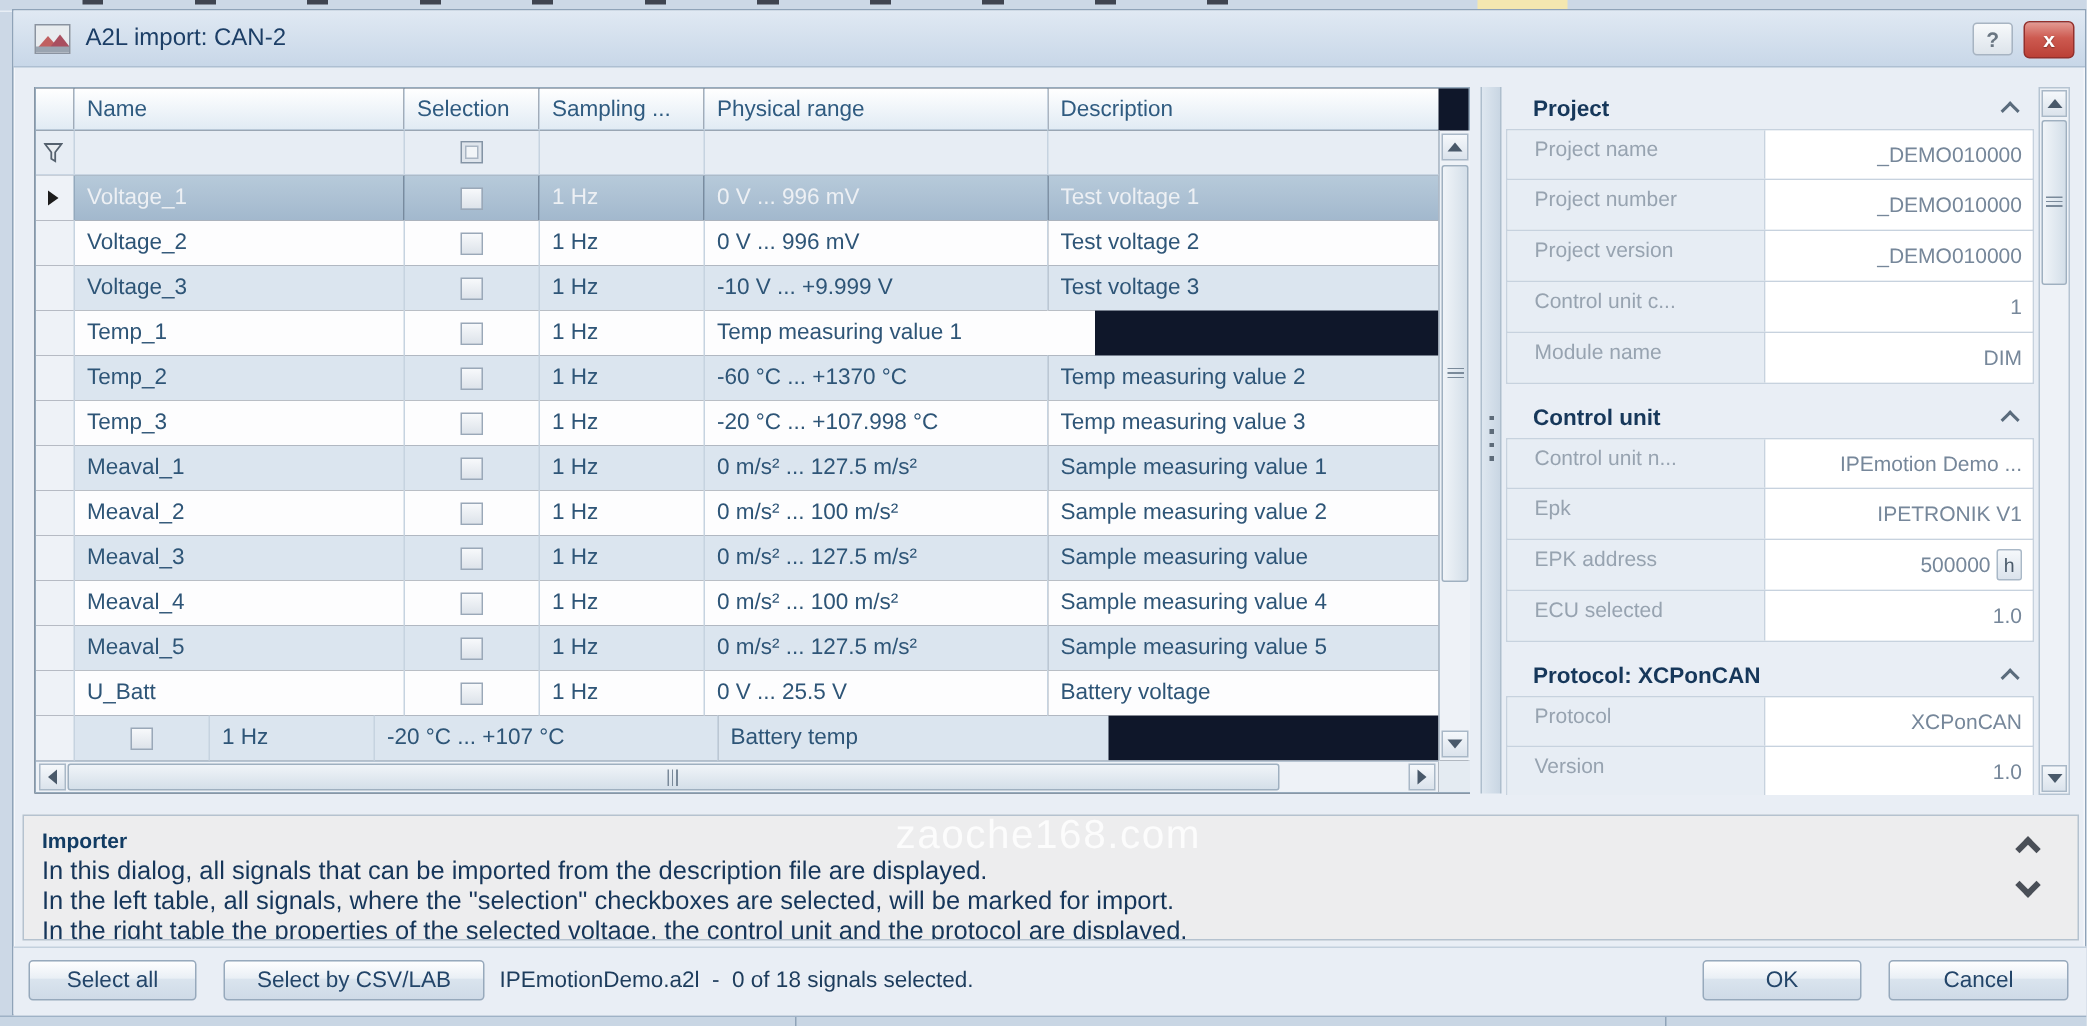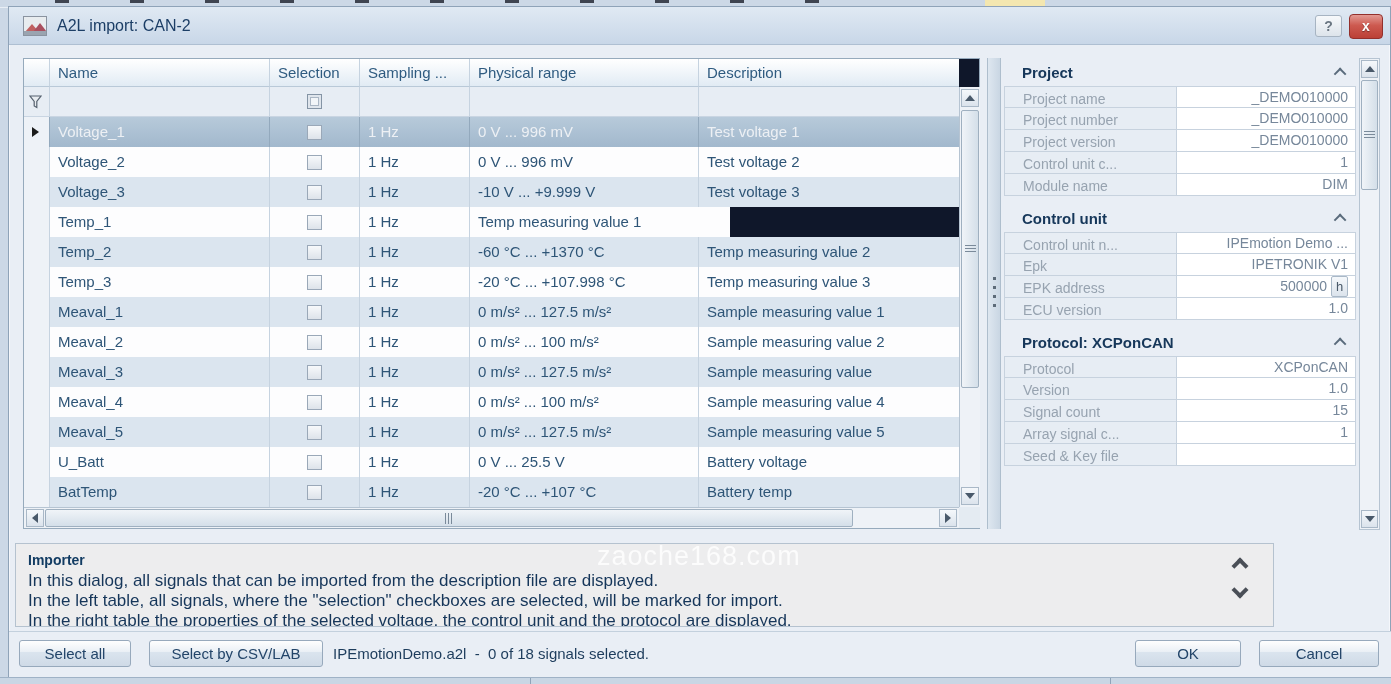--- a/index.html
+++ b/index.html
@@ -92,37 +92,37 @@
     background:linear-gradient(90deg,#dee7f0,#c9d6e3); border-left:1px solid #aebecd; border-right:1px solid #aebecd; }
   .splitter .dots { width:3px; height:34px; background:repeating-linear-gradient(180deg,#5d6b79 0 3px,transparent 3px 9px); }
 
   
   .props { position:absolute; left:995px; top:51px; width:352px; height:472px; overflow:hidden; }
   .prop-section-header { height:28px; display:flex; align-items:center; padding:0 10px 0 18px; }
   .prop-section-header + .prop-section-header, .prop-row + .prop-section-header { margin-top:8px; }
   .prop-section-title { font-size:15px; font-weight:bold; color:#16375a; flex:1; }
   .collapse-chevron { width:9px; height:9px; border-left:2px solid #5a6b7c; border-top:2px solid #5a6b7c;
     transform:rotate(45deg) translateY(2px); }
-  .prop-row { display:flex; height:22px; border:1px solid #c7d2de; border-top:none; }
+  .prop-row { display:flex; height:34px; border:1px solid #c7d2de; border-top:none; }
   .prop-row.first { border-top:1px solid #c7d2de; }
   .prop-label { width:172px; background:#e7edf4; color:#97a3b0; font-size:14px; line-height:25px; padding-left:18px;
     border-right:1px solid #c7d2de; overflow:hidden; white-space:nowrap; }
   .prop-value { flex:1; background:#ffffff; color:#76879a; font-size:14px; line-height:25px; text-align:right;
     padding-right:7px; overflow:hidden; white-space:nowrap; display:flex; align-items:center; justify-content:flex-end; }
   .suffix-btn { width:17px; height:21px; margin-left:4px; border:1px solid #a9b8c7; border-radius:2px;
     background:linear-gradient(#f5f8fb,#dbe3ec); color:#4a5a6a; font-size:13px; text-align:center; line-height:19px; display:inline-block; }
   .props-scroll { position:absolute; left:1350px; top:51px; width:21px; height:472px; background:#eef2f7; border:1px solid #b6c4d2; }
   .props-scroll .up { position:absolute; left:1px; top:1px; width:17px; height:18px; }
   .props-scroll .down { position:absolute; left:1px; bottom:1px; width:17px; height:18px; }
   .props-scroll .thumb { position:absolute; left:1px; top:21px; width:17px; height:110px;
     background:linear-gradient(90deg,#f0f4f8,#d4dfe9); border:1px solid #9fb0c0; border-radius:2px;
     display:flex; align-items:center; justify-content:center; }
 
   
-  .importer { position:absolute; left:6px; top:536px; width:1259px; height:84px; background:#ededee;
+  .importer { position:absolute; left:6px; top:536px; width:1371px; height:84px; background:#ededee;
     border:1px solid #b5c2cf; overflow:hidden; padding:5px 12px 0 12px; }
   .imp-title { font-size:14px; font-weight:bold; color:#123c63; line-height:22px; }
   .imp-line { font-size:17px; color:#16365a; line-height:20px; white-space:nowrap; }
   .imp-chevrons { position:absolute; right:16px; top:8px; width:30px; height:64px; }
   .chev { position:absolute; left:4px; width:22px; height:16px; }
   .chev i { position:absolute; width:12px; height:12px; left:3px; }
   .chev.up { top:4px; } .chev.down { top:34px; }
   .chev.up i { border-left:4px solid #4a4f57; border-top:4px solid #4a4f57; transform:rotate(45deg); top:4px; }
   .chev.down i { border-right:4px solid #4a4f57; border-bottom:4px solid #4a4f57; transform:rotate(45deg); top:-2px; }
   .watermark { position:absolute; left:588px; top:534px; font-size:27px; color:rgba(255,255,255,0.8); letter-spacing:1px; }
@@ -304,21 +304,20 @@
     <div class="c w-name"><span class="cell-text">U_Batt</span></div>
     <div class="c w-check">
             <span class="checkbox"></span>
           </div>
     <div class="c w-samp"><span class="cell-text">1 Hz</span></div>
     <div class="c w-range"><span class="cell-text">0 V ... 25.5 V</span></div>
     <div class="c w-desc"><span class="cell-text">Battery voltage</span></div>
   </div>
         <div class="trow blue">
     <div class="c w-sel"></div>
-    <div class="c w-name"><span class="cell-text">BatTemp</span></div>
     <div class="c w-check">
             <span class="checkbox"></span>
           </div>
     <div class="c w-samp"><span class="cell-text">1 Hz</span></div>
     <div class="c w-range"><span class="cell-text">-20 °C ... +107 °C</span></div>
     <div class="c w-desc"><span class="cell-text">Battery temp</span></div>
   </div>
       </div>
 
     <div class="vscroll">
@@ -402,21 +401,21 @@
         </div>
       </div>
       <div class="prop-row">
         <div class="prop-label">EPK address</div>
         <div class="prop-value">
           <span>500000</span>
           <span class="suffix-btn">h</span>
         </div>
       </div>
       <div class="prop-row">
-        <div class="prop-label">ECU version</div>
+        <div class="prop-label">ECU selected</div>
         <div class="prop-value">
           <span>1.0</span>
         </div>
       </div>
       <div class="prop-section-header">
         <span class="prop-section-title">Protocol: XCPonCAN</span>
         <span class="collapse-chevron"></span>
       </div>
       <div class="prop-row first">
         <div class="prop-label">Protocol</div>

